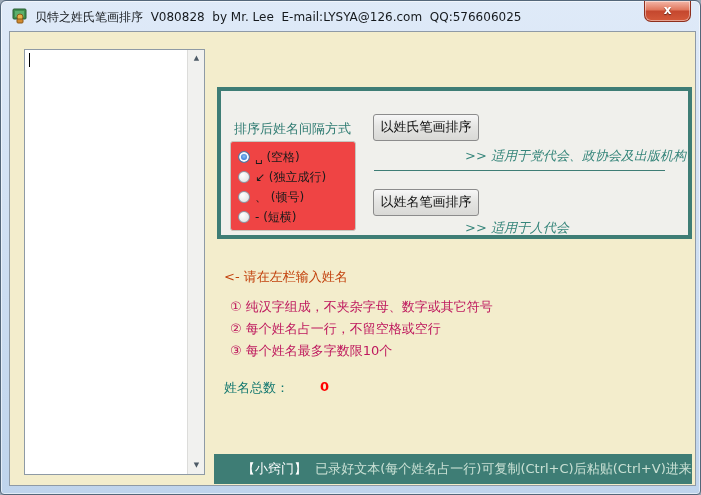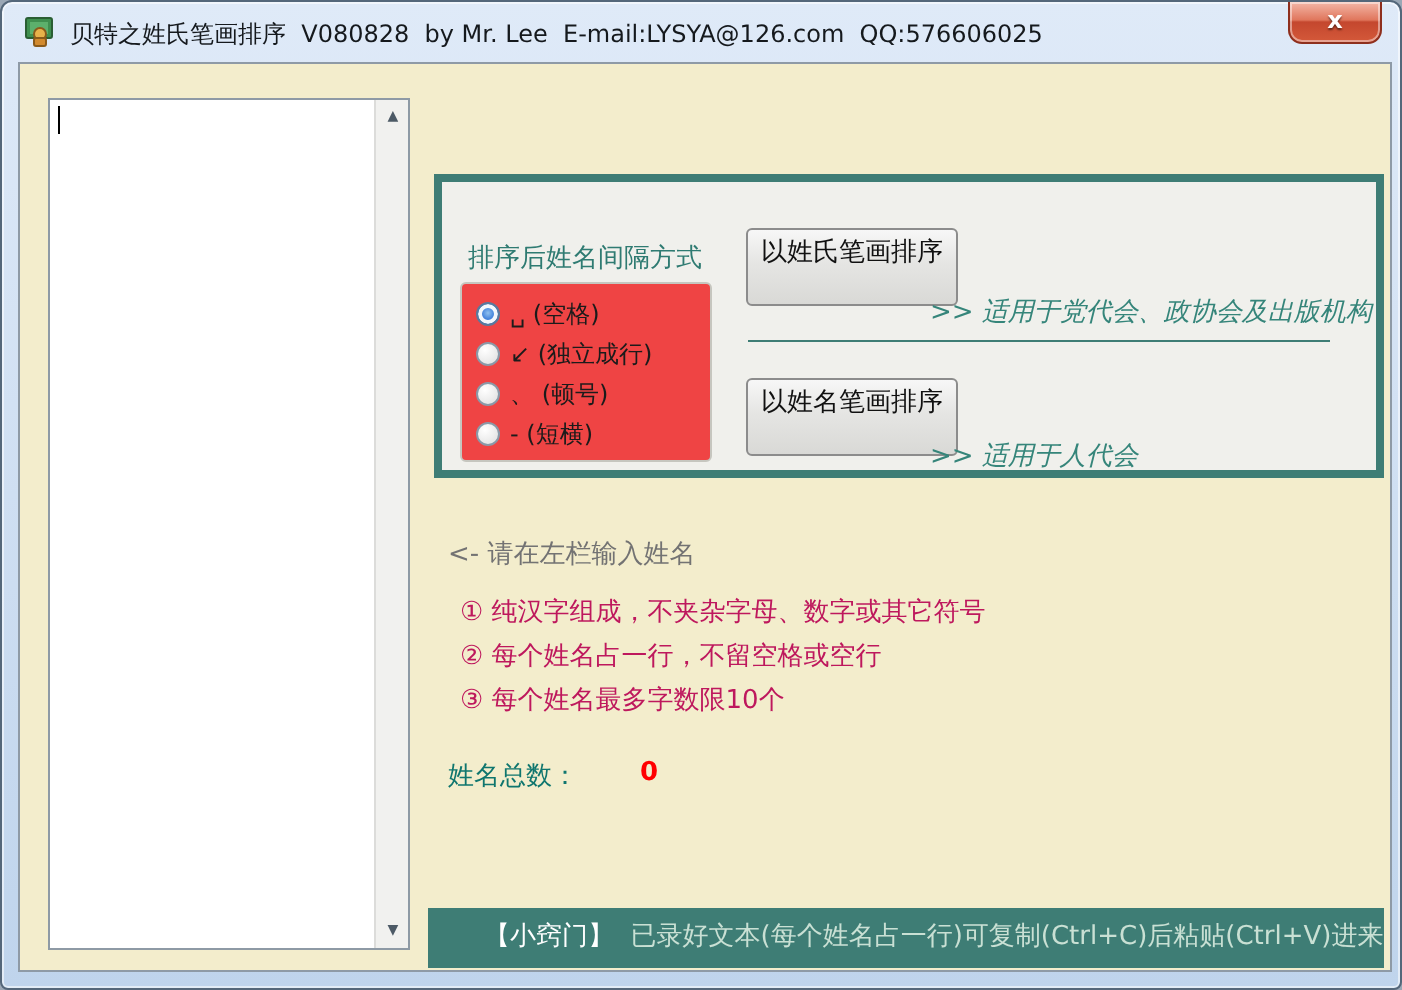--- a/index.html
+++ b/index.html
@@ -31,32 +31,32 @@
   .panel{position:absolute;left:207px;top:15px;width:475px;height:152px;box-sizing:border-box;
     background:#F0F0EC;border:4px solid #3E7D75;margin-top:40px;}
   .panel-label{position:absolute;left:13px;top:29px;font-size:13px;color:#2F7B72;}
   .groupbox{position:absolute;left:9px;top:50px;width:126px;height:90px;box-sizing:border-box;
     background:#ef4444;border:1px solid #c6c6bf;border-radius:3px;padding:5px 0 0 7px;}
   .radio-row{height:20px;display:flex;align-items:center;font-size:12px;color:#1b1b1b;}
   .radio{width:12px;height:12px;border-radius:50%;box-sizing:border-box;margin-right:5px;flex:0 0 12px;
     background:radial-gradient(circle at 35% 30%,#ffffff,#e8e8e8 70%);border:1px solid #8a99a8;}
   .radio.selected{background:radial-gradient(circle at 50% 45%,#8ec0ef 0%,#2b6fd5 55%,#1d4fa0 100%);
     border:1px solid #5a7a9c;box-shadow:inset 0 0 0 2px #f4f8fc;}
-  .win-btn{position:absolute;width:106px;height:39px;box-sizing:border-box;
+  .win-btn{position:absolute;width:106px;height:27px;box-sizing:border-box;
     background:linear-gradient(#f7f7f7,#e5e5e3 45%,#d9d9d6);
     border:1px solid #8c8c8c;border-radius:3px;font-size:13px;color:#111;
     text-align:center;line-height:23px;cursor:default;}
   .btn-surname{left:152px;top:23px;}
   .btn-fullname{left:152px;top:98px;}
   .hint{position:absolute;font-size:13px;color:#35857A;font-style:italic;}
   .hint1{left:244px;top:56px;}
   .hint2{left:244px;top:128px;}
   .divider{position:absolute;left:153px;top:79px;width:291px;height:0;border-top:1px solid #3E7D75;}
   
-  .prompt{position:absolute;left:214px;top:236px;font-size:13px;color:#737373;}
+  .prompt{position:absolute;left:214px;top:236px;font-size:13px;color:#c2410c;}
   .rules{position:absolute;left:220px;top:264px;font-size:13px;color:#be185d;line-height:22px;}
   .total-label{position:absolute;left:214px;top:347px;font-size:13px;color:#0f766e;}
   .total-value{position:absolute;left:310px;top:347px;font-size:13px;color:#FF0000;font-weight:bold;}
   
   .footer{position:absolute;left:204px;top:422px;width:478px;height:30px;background:#3E7D75;
     font-size:13px;line-height:30px;padding-left:28px;box-sizing:border-box;white-space:pre;}
   .tip-label{color:#ffffff;}
   .tip-text{color:#C9E0D4;}
 </style>
 </head>

